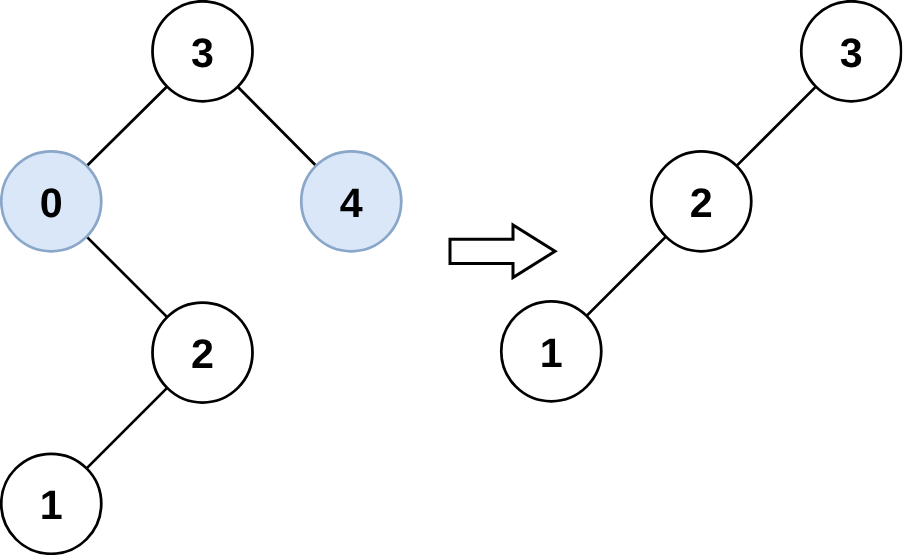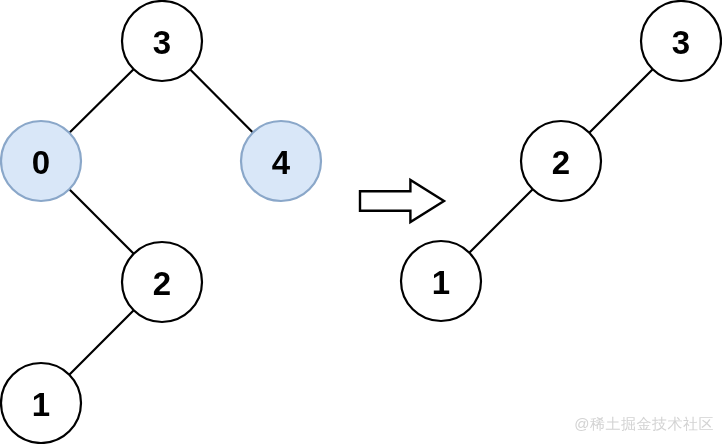--- a/index.html
+++ b/index.html
@@ -117,15 +117,14 @@
           <circle cx="561" cy="161" r="40" class="node-circle"></circle>
           <text x="561" y="162" class="node-label">2</text>
         </g>
         <g>
           <circle cx="441" cy="281" r="40" class="node-circle"></circle>
           <text x="441" y="282" class="node-label">1</text>
         </g>
       </g>
   </svg>
 
-  <div class="watermark">@稀土掘金技术社区</div>
 
 </div>
 
 </body></html>

